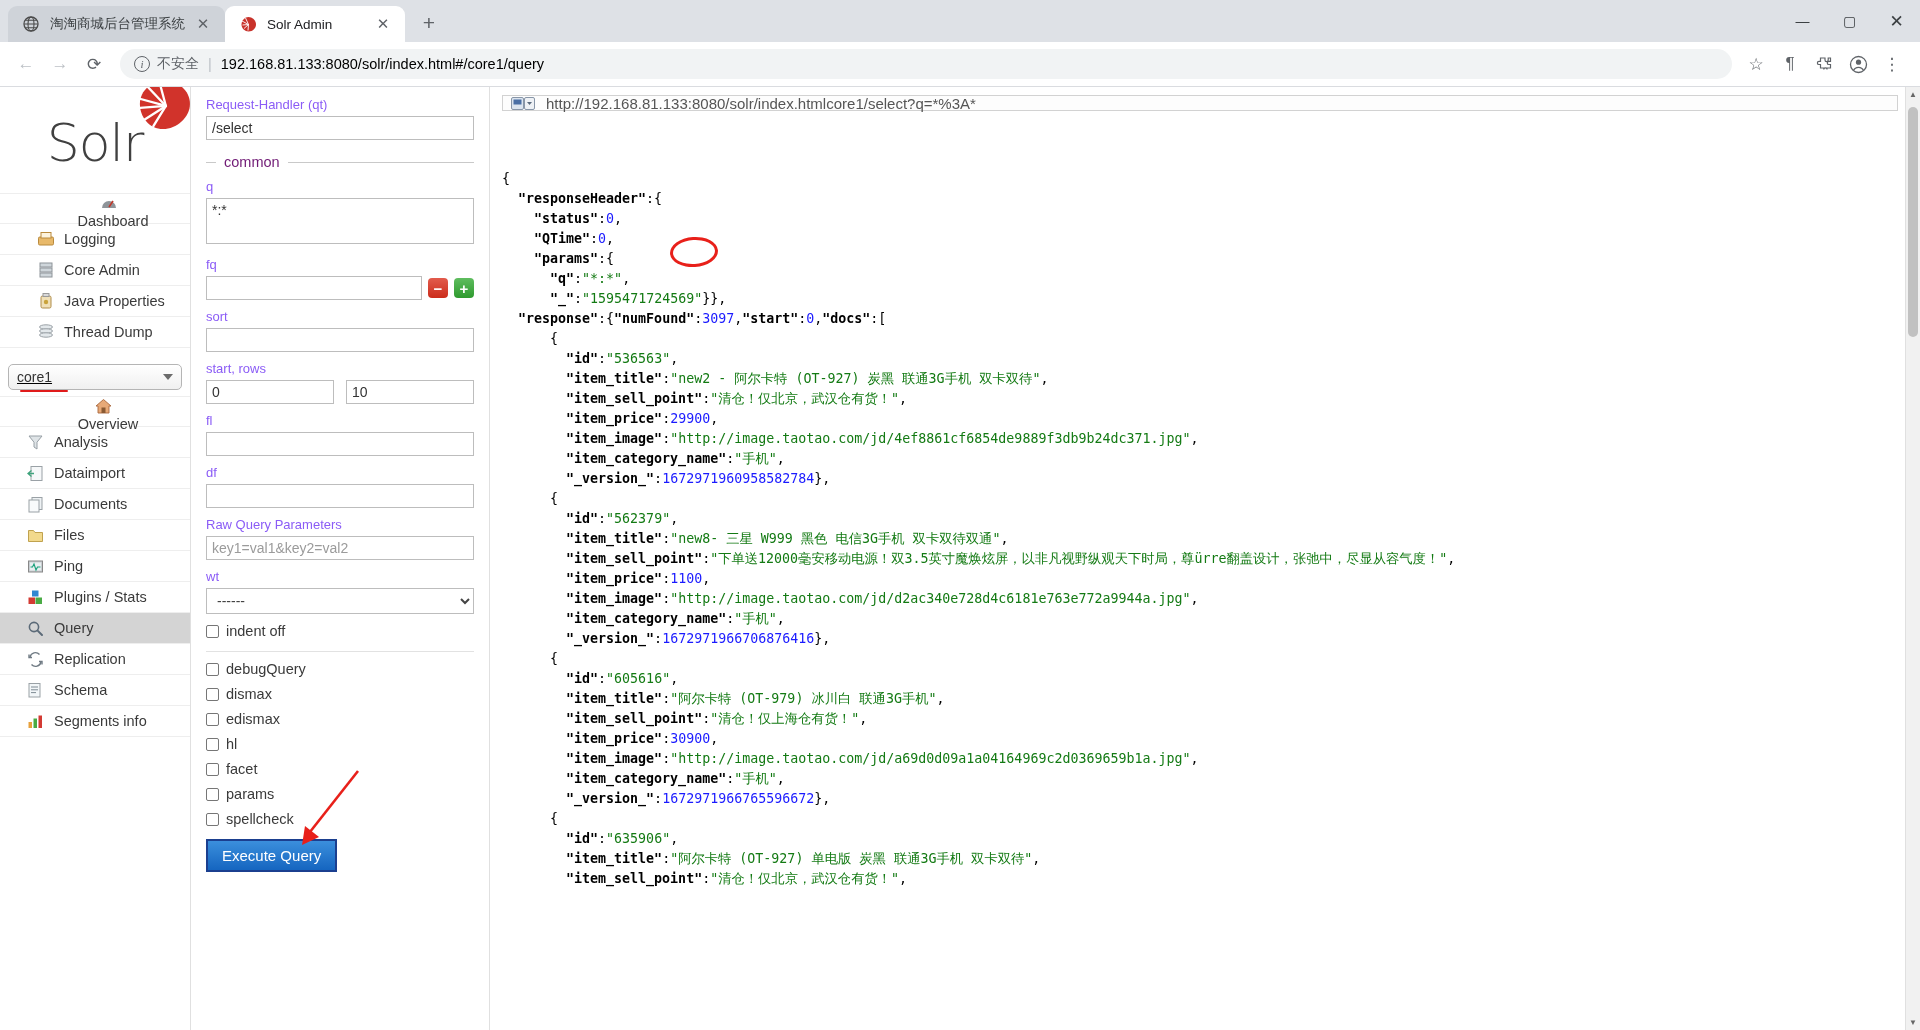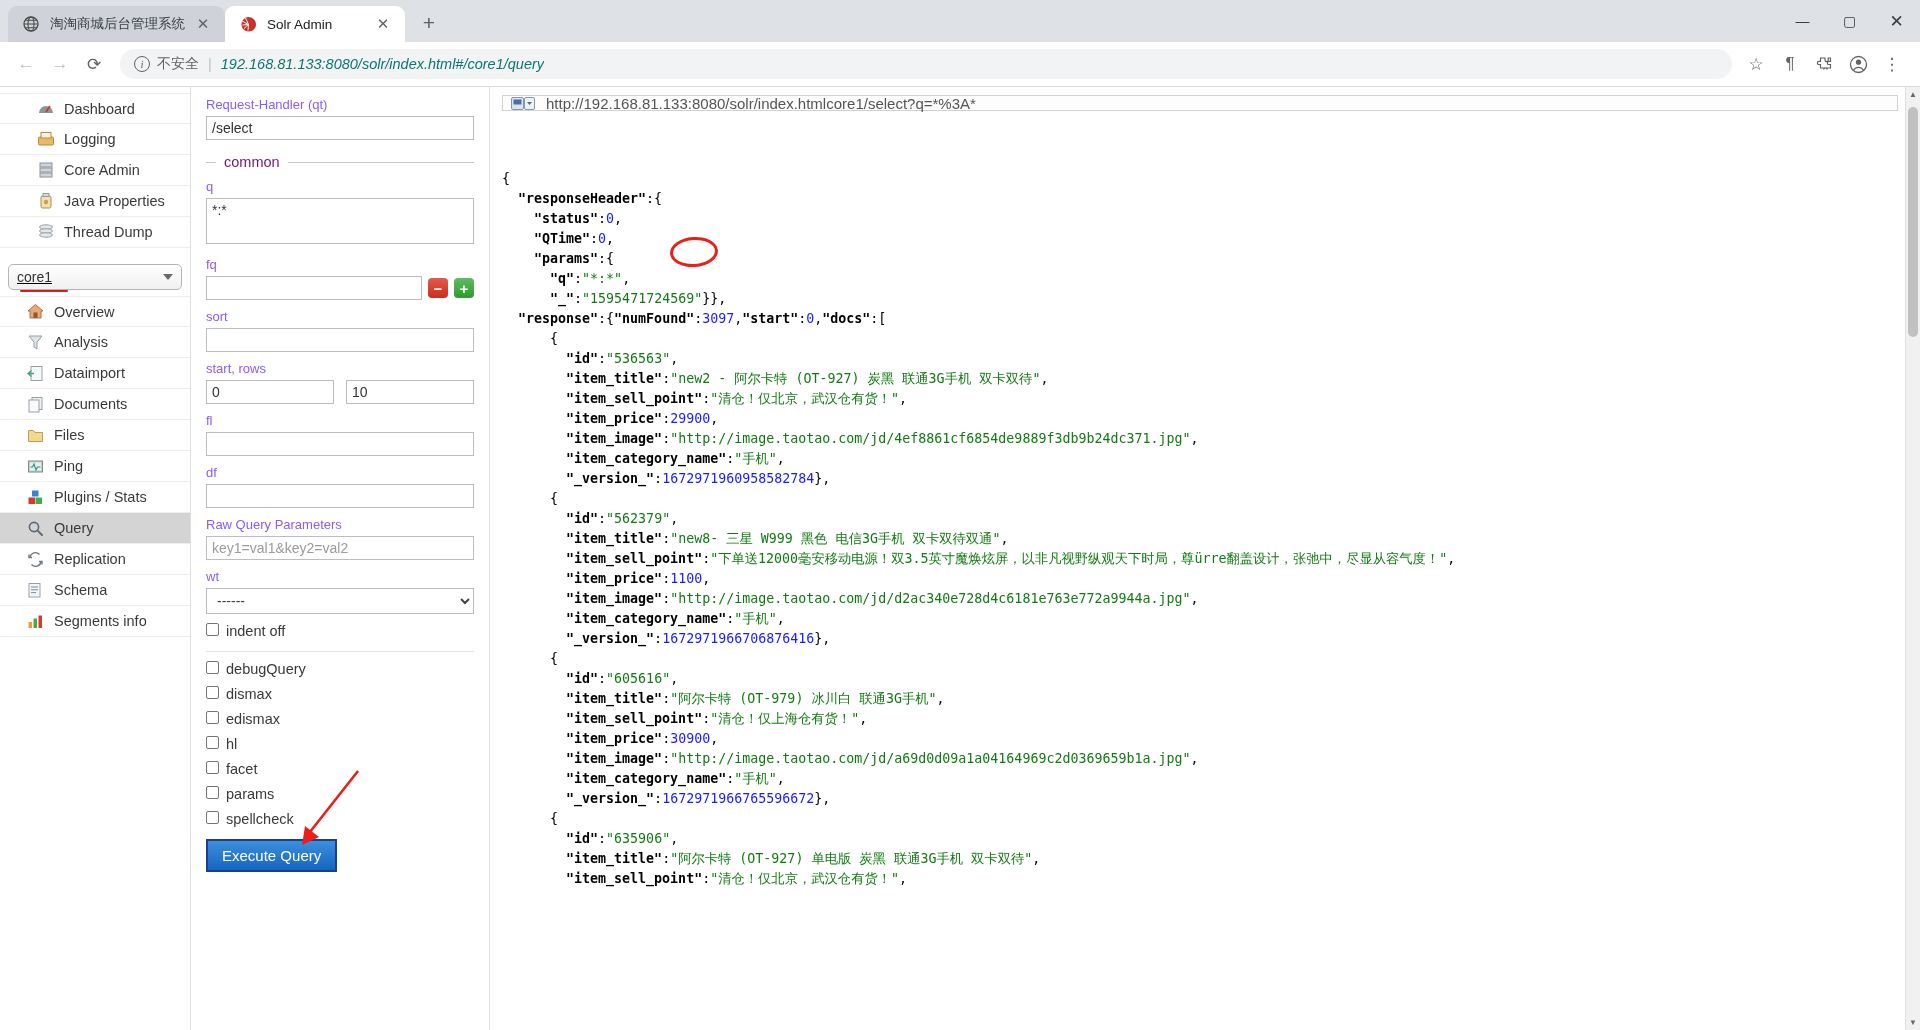--- a/index.html
+++ b/index.html
@@ -100,21 +100,21 @@
   .omni-info {
     width: 16px; height:16px; border-radius: 50%;
     border: 1.4px solid #5f6368;
     display:flex;align-items:center;justify-content:center;
     font-size:11px; color:#5f6368; font-style: italic;
     font-family: "Liberation Serif", serif;
     margin-right: 7px; flex:0 0 16px;
   }
   .omni-warn { color:#5f6368; font-size: 14px; white-space: nowrap; }
   .omni-sep { color:#bdc1c6; margin: 0 9px; }
-  .omni-url { color:#0f766e; white-space: nowrap; overflow: hidden; font-style: italic; }
+  .omni-url { color:#000000; white-space: nowrap; overflow: hidden; }
 
   
   .page {
     flex: 1;
     display: flex;
     position: relative;
     overflow: hidden;
     background: #fff;
   }
 
@@ -149,21 +149,21 @@
   .navitem {
     height: 31px;
     display: flex;
     align-items: center;
     padding-left: 36px;
     border-bottom: 1px solid #eeeeee;
     font-size: 14.5px;
     color: #3a3a3a;
     position: relative;
   }
-  .navitem:first-child { border-top: 1px solid #eeeeee; }
+  .navitem:first-child { border-top: 1px solid #eeeeee; flex-direction: column; }
   .navitem .nicon {
     width: 19px; height: 19px;
     margin-right: 9px;
     flex: 0 0 19px;
     display: flex; align-items:center; justify-content:center;
   }
   .navitem.selected { background: #d4d4d4; }
 
   .core-select-wrap {
     margin: 16px 8px 6px 8px;
@@ -265,21 +265,21 @@
     height: 26px;
     border: 1px solid #bdbdbd;
     font-size: 14px;
     color: #444;
     padding-left: 6px;
     background: #fff;
     font-family: "Liberation Sans", sans-serif;
   }
 
   .chk-row {
-    display: flex; align-items: flex-start;
+    display: flex; align-items: center;
     margin-top: 9px;
     font-size: 14.5px;
     color: #3a3a3a;
   }
   .chk {
     width: 13px; height: 13px;
     border: 1px solid #767676;
     border-radius: 2px;
     background: #fff;
     margin-right: 7px;
@@ -448,20 +448,36 @@
           <circle cx="9.5" cy="7.2" r="2.6" fill="#5f6368"></circle>
           <path d="M4.4 15.6a5.6 5.6 0 0110.2 0" fill="none" stroke="#5f6368" stroke-width="1.3"></path>
         </svg>
     </div>
     <div class="tb-icon">⋮</div>
   </div>
 
   <div class="page">
 
     <div class="solr-left">
+      <div class="solr-logo">
+        <span class="solr-word">Solr</span>
+        <svg class="solr-burst" viewBox="0 0 60 54">
+          <g fill="#d1332b">
+            <path d="M30 52 C44 52 58 40 58 26 C58 12 46 2 32 2 C18 2 6 12 6 26 C6 40 16 52 30 52 Z"></path>
+          </g>
+          <g stroke="#ffffff" stroke-width="2.4" stroke-linecap="round">
+            <path d="M33 28 L4 20"></path>
+            <path d="M33 28 L6 30"></path>
+            <path d="M33 28 L11 42"></path>
+            <path d="M33 28 L20 49"></path>
+            <path d="M33 28 L14 8"></path>
+            <path d="M33 28 L26 2"></path>
+          </g>
+        </svg>
+      </div>
 
       <ul class="navlist">
         <li class="navitem">
           <span class="nicon">
             <svg width="18" height="18" viewBox="0 0 18 18">
                 <path d="M2 13a7 7 0 1114 0z" fill="#8e9499"></path>
                 <path d="M9 12 L13 6" stroke="#c0392b" stroke-width="1.6"></path>
               </svg>
           </span>
           <span>Dashboard</span>

